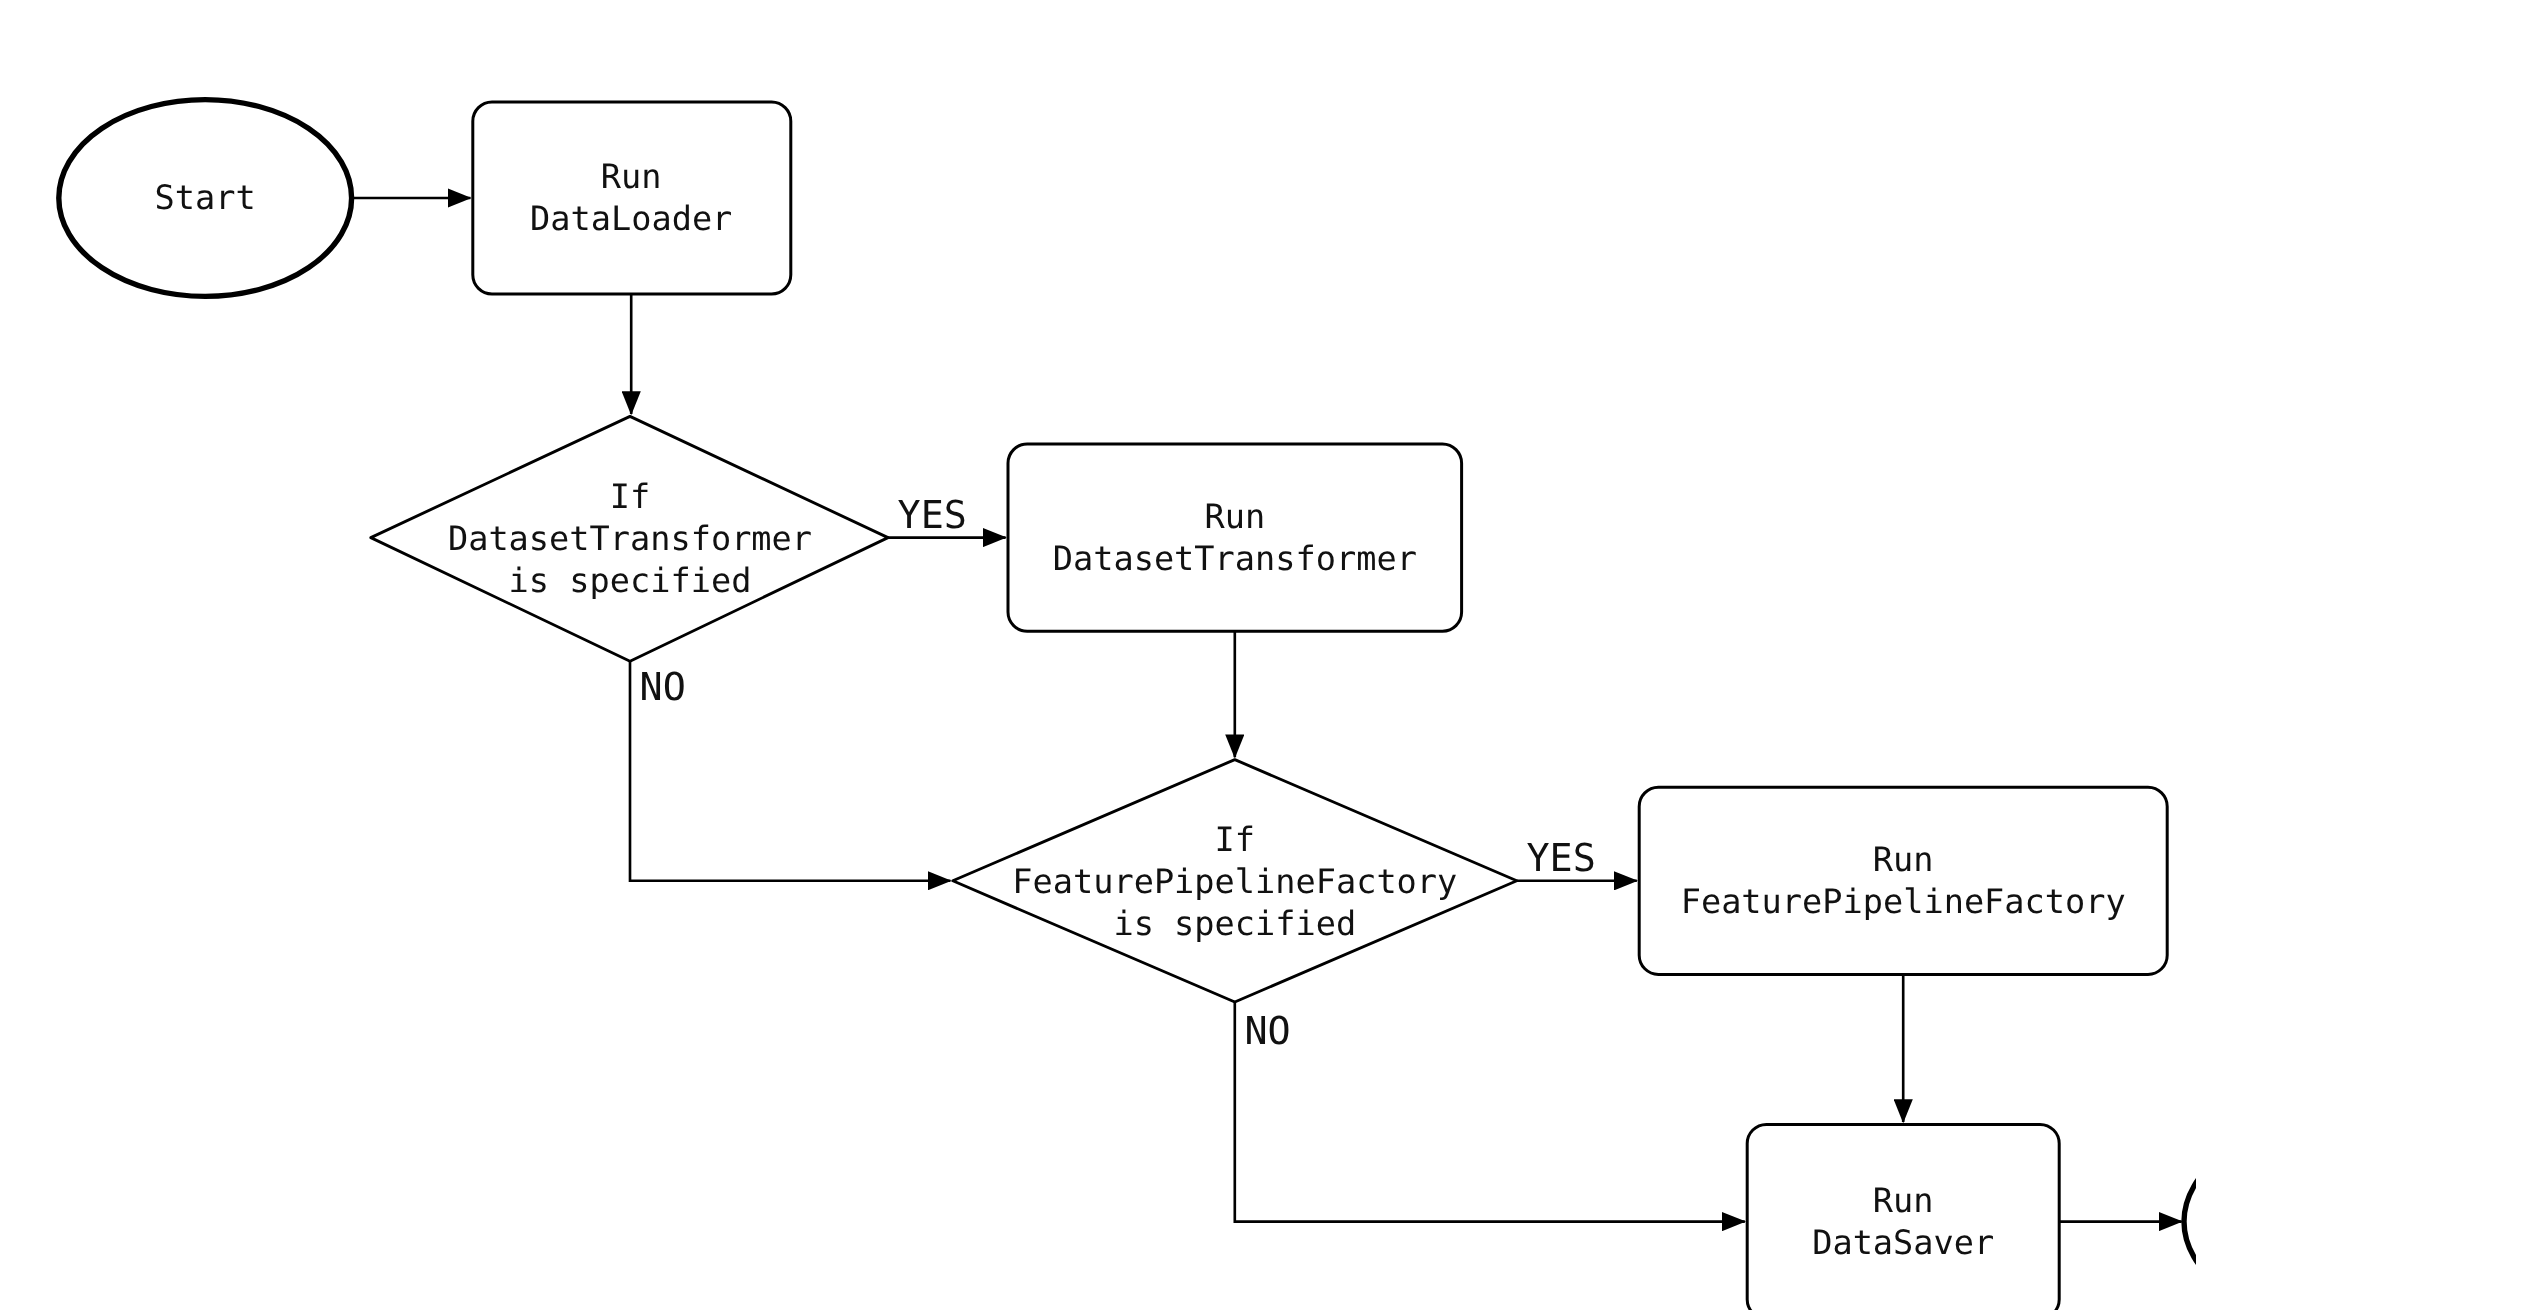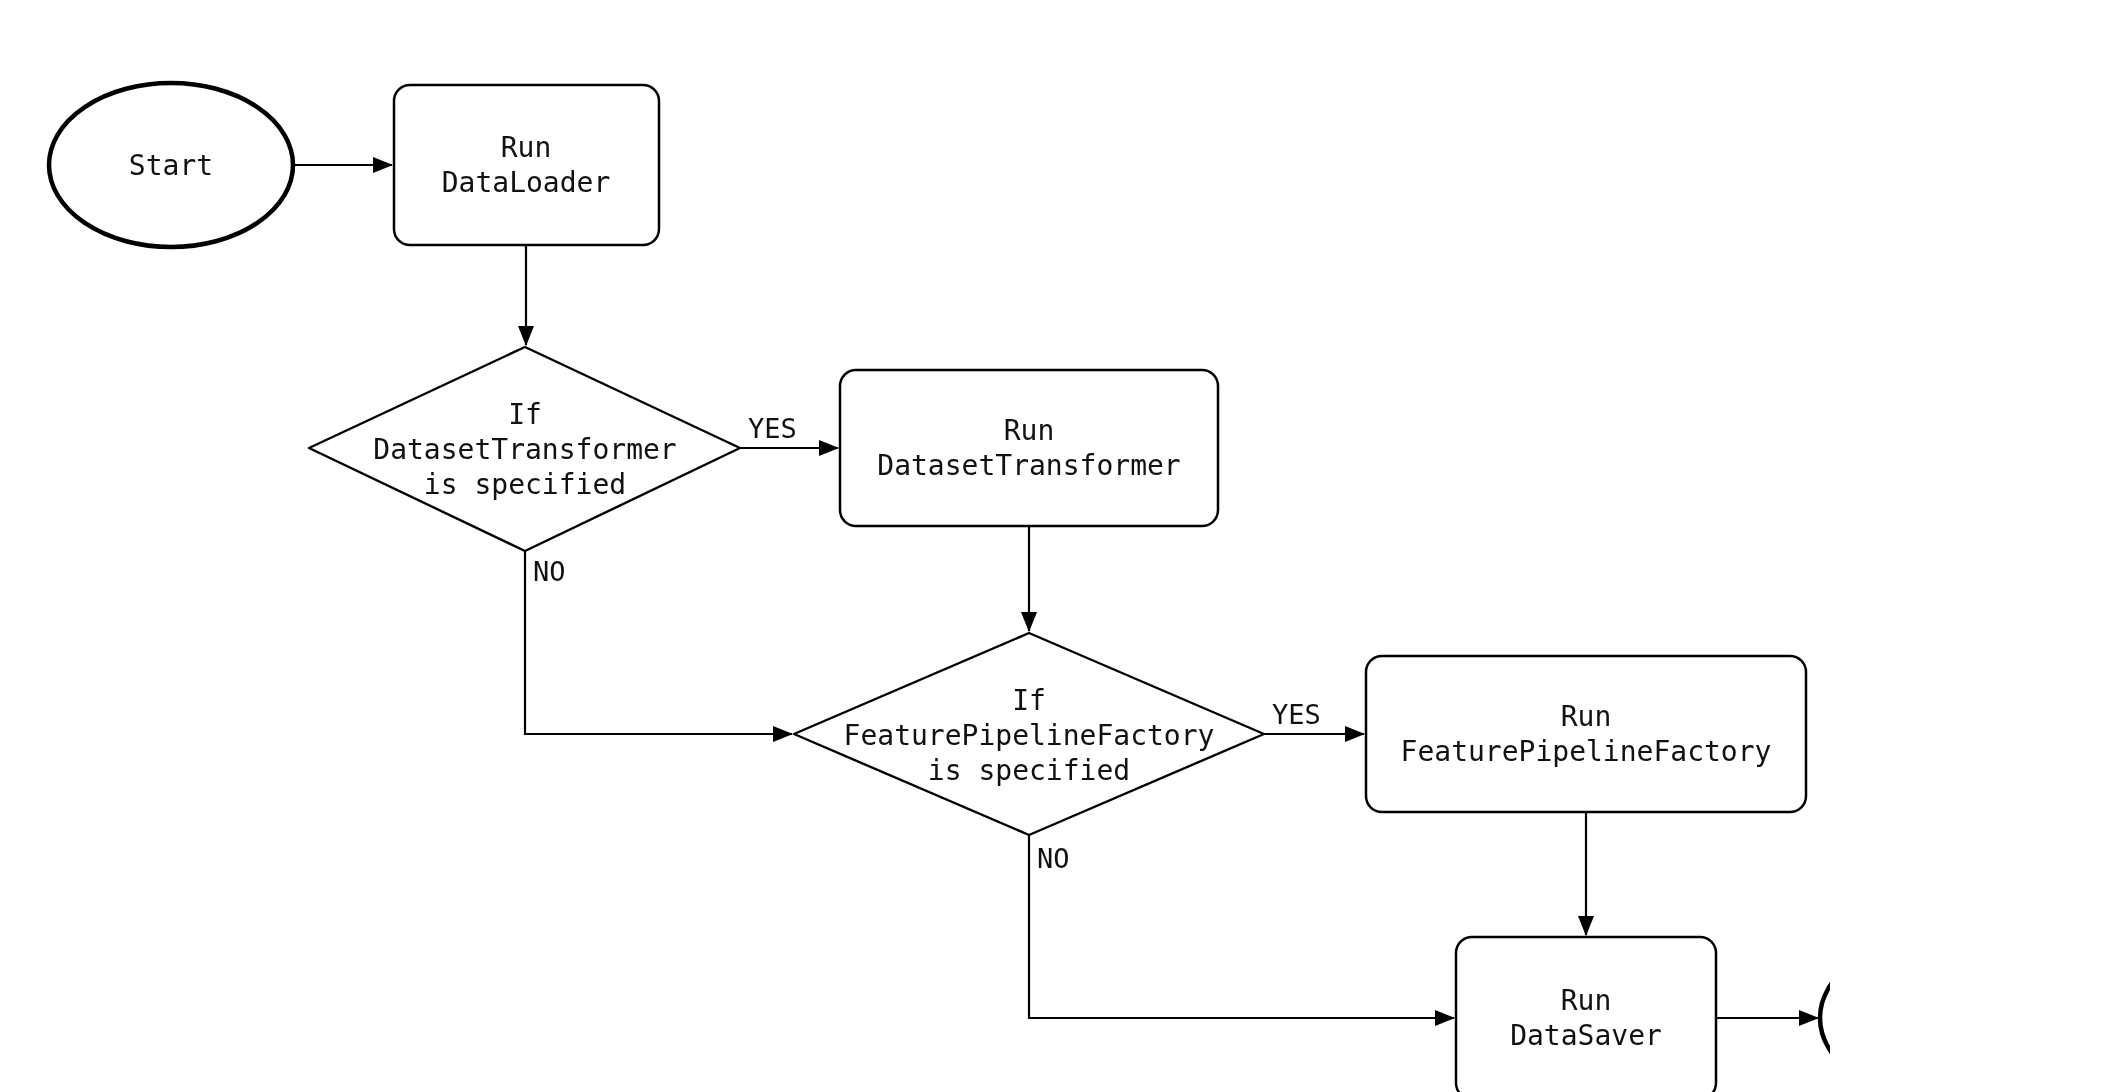--- a/index.html
+++ b/index.html
@@ -18,21 +18,21 @@
     transform: translate(-50%, -50%);
     text-align: center;
     white-space: pre-line;
     font-size: 28px;
     line-height: 35px;
     color: #111111;
     letter-spacing: 0;
   }
   .edge-label {
     position: absolute;
-    font-size: 27px;
+    font-size: 32px;
     line-height: 28px;
     color: #111111;
   }
   .shape { fill: #ffffff; stroke: #000000; }
   .terminal { stroke-width: 4.5px; }
   .process  { stroke-width: 2.5px; }
   .decision { stroke-width: 2.4px; stroke-linejoin: round; }
   .edge { fill: none; stroke: #000000; stroke-width: 2.2px; }
 </style>
 </head>

